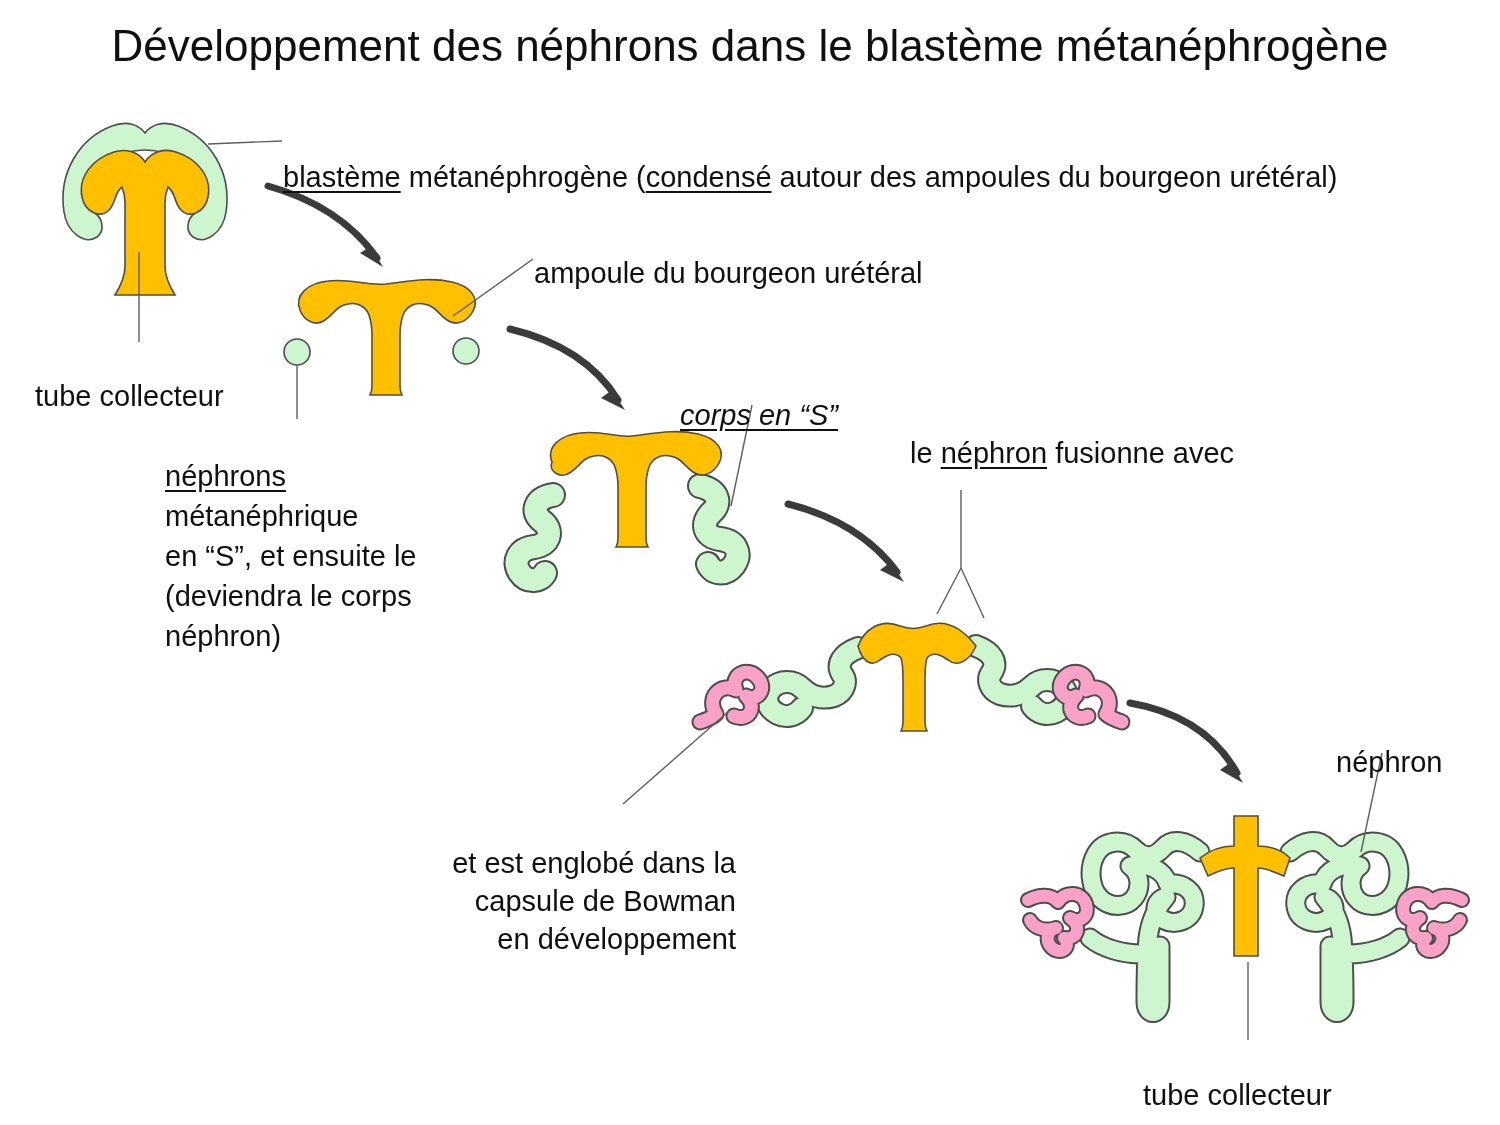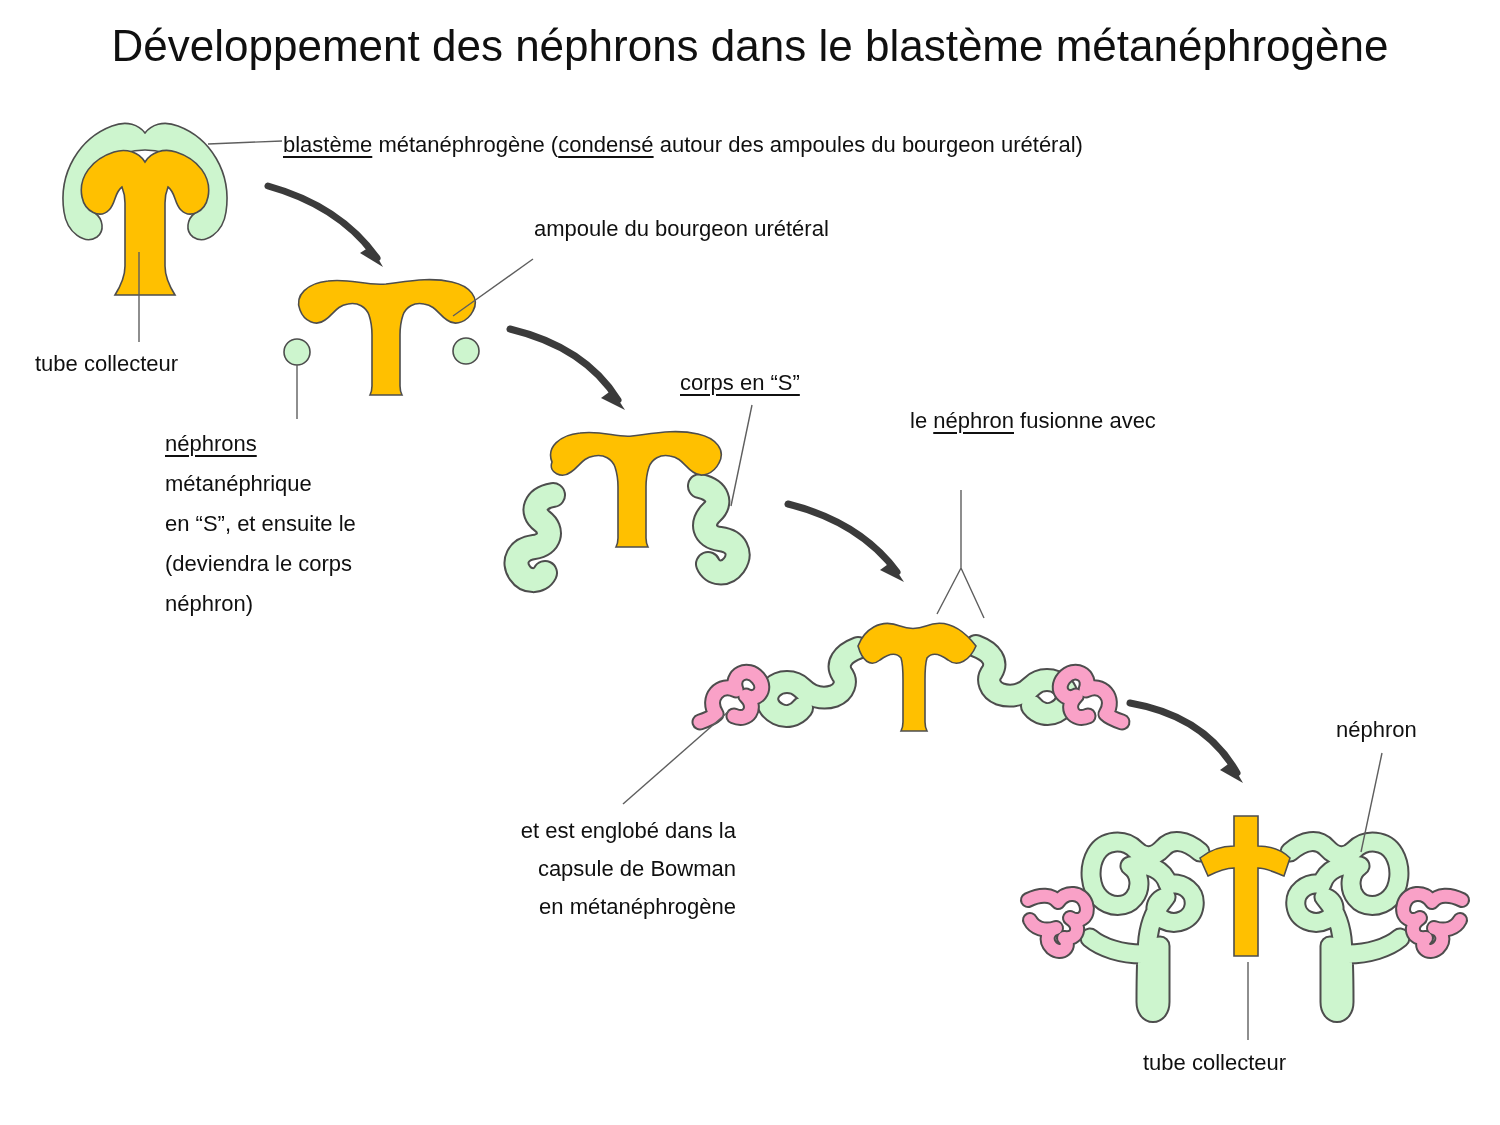--- a/index.html
+++ b/index.html
@@ -2,31 +2,31 @@
 <html style="--yellow: #FFC000; --green: #CDF5CE; --pink: #F9A1C7; --outline: #4D4D4D; --arrow: #3B3B3B; --line: #5E5E5E; --text: #101010;"><head>
 <meta charset="utf-8">
 <style>
   html,body{margin:0;padding:0;background:#ffffff;}
   body{
     width:1500px;height:1125px;position:relative;overflow:hidden;
     font-family:"Liberation Sans","DejaVu Sans",sans-serif;
     color:var(--text,#101010);
   }
   #canvas{position:absolute;left:0;top:0;width:1500px;height:1125px;}
-  .label{position:absolute;font-size:22px;line-height:34px;white-space:nowrap;}
+  .label{position:absolute;font-size:29px;line-height:34px;white-space:nowrap;margin-top:32px;}
   .label .u, .u{text-decoration:underline;text-underline-offset:4px;}
   #title{
     position:absolute;left:0;top:20px;width:1500px;text-align:center;
     font-size:44px;line-height:52px;white-space:nowrap;
   }
   #lbl-vesicule{left:165px;top:424px;line-height:40px;}
   #lbl-blasteme{left:283px;top:128px;}
-  #lbl-ampoule{left:534px;top:212px;}
+  #lbl-ampoule{left:534px;top:224px;}
   #lbl-tube-collecteur-1{left:35px;top:347px;}
-  #lbl-corps{left:680px;top:366px;}
+  #lbl-corps{left:680px;top:366px;font-style:italic;}
   #lbl-nephron-fusionne{left:910px;top:402px;line-height:38px;}
   #lbl-glomerule{left:438px;top:812px;width:298px;text-align:right;line-height:38px;}
   #lbl-nephron{left:1336px;top:713px;}
   #lbl-tube-collecteur-2{left:1143px;top:1046px;}
 
   
   .yellow-shape{fill:var(--yellow,#FFC000);stroke:var(--outline,#4D4D4D);stroke-width:1.6;}
   .green-shape{fill:var(--green,#CDF5CE);stroke:var(--outline,#4D4D4D);stroke-width:1.6;}
   .tube-under{fill:none;stroke:var(--outline,#4D4D4D);stroke-linecap:round;stroke-linejoin:round;}
   .tube-over-green{fill:none;stroke:var(--green,#CDF5CE);stroke-linecap:round;stroke-linejoin:round;}
@@ -187,18 +187,18 @@
 
 <div class="label" id="lbl-corps"><span class="u">corps en “S”</span></div>
 
 <div class="label" id="lbl-nephron-fusionne">
     <div><span>le </span><span class="u">néphron</span><span> fusionne avec</span></div>
   </div>
 
 <div class="label" id="lbl-glomerule">
     <div><span>et est englobé dans la</span></div>
     <div><span>capsule de Bowman</span></div>
-    <div><span>en métanéphrogène</span></div>
+    <div><span>en développement</span></div>
   </div>
 
 <div class="label" id="lbl-nephron">néphron</div>
 
 <div class="label" id="lbl-tube-collecteur-2">tube collecteur</div>
 
 </body></html>

